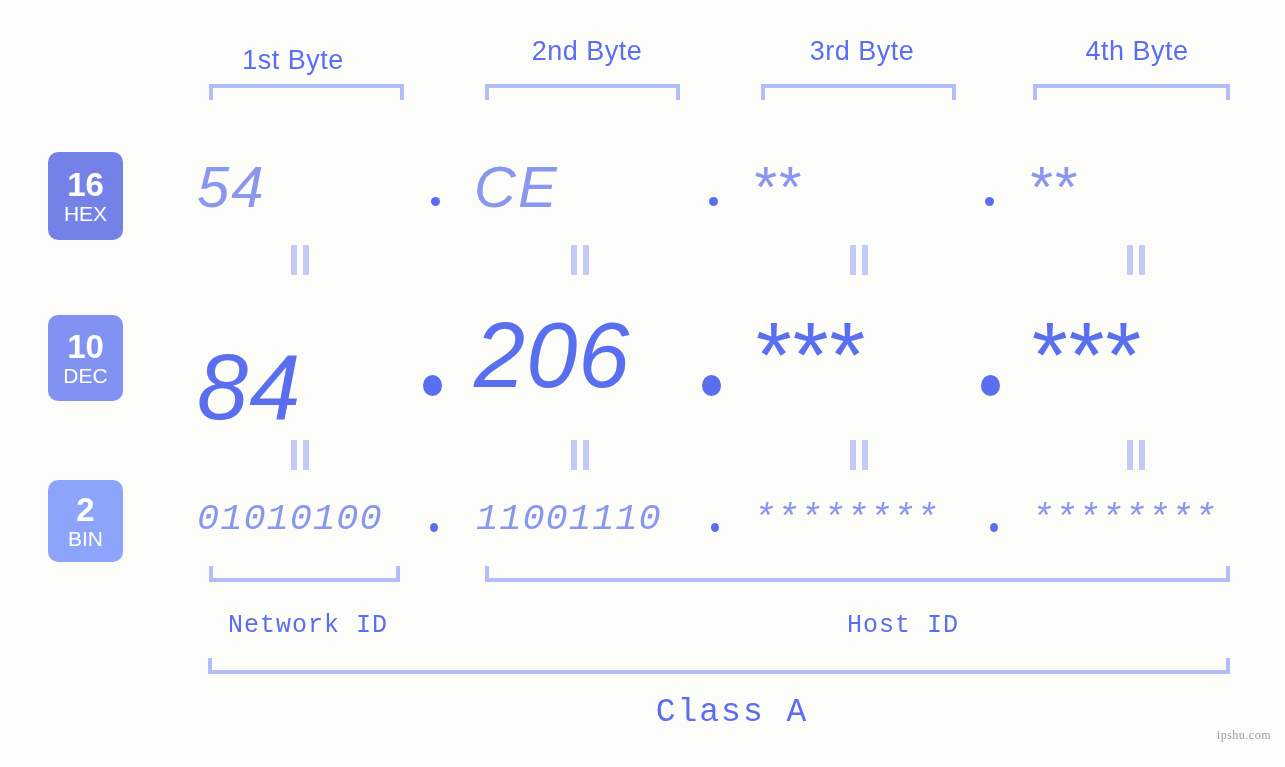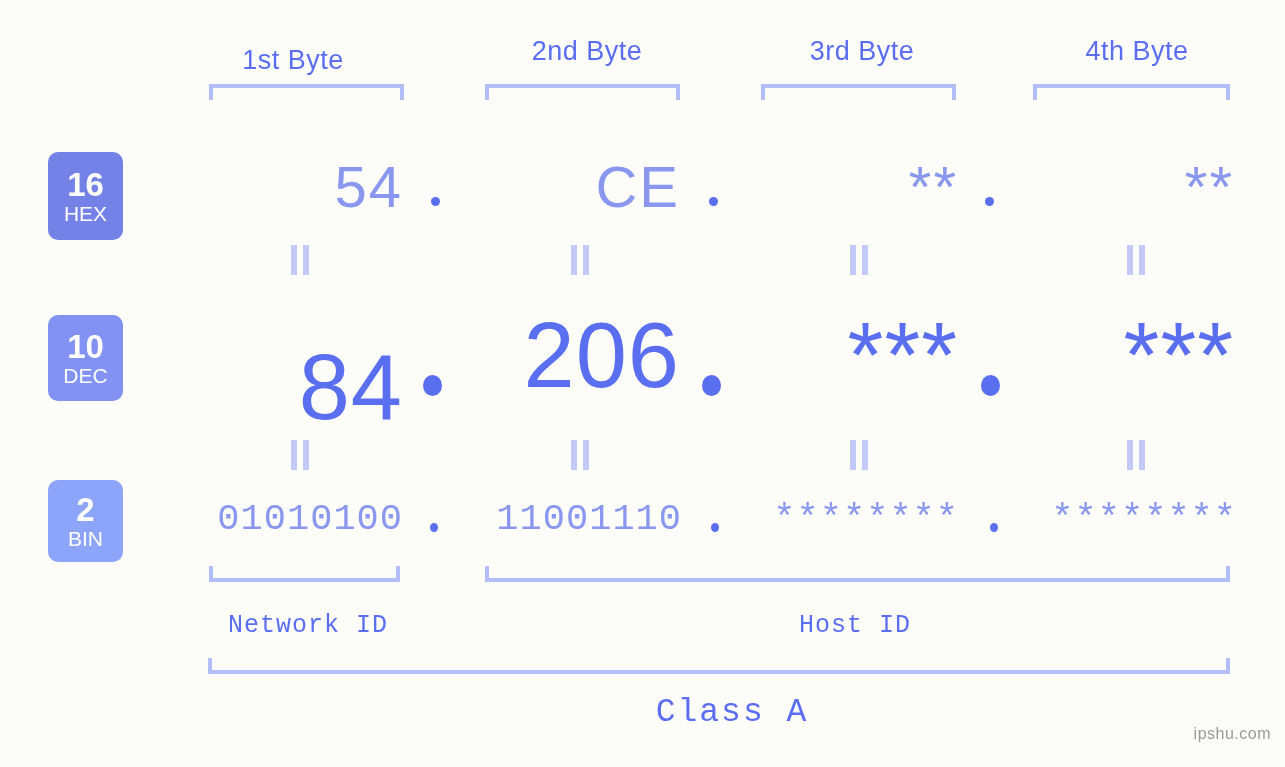--- a/index.html
+++ b/index.html
@@ -78,23 +78,24 @@
     line-height: 23px;
     font-weight: 400;
   }
   .badge-hex { top: 152px; height: 88px; background: #7482e8; }
   .badge-dec { top: 315px; height: 86px; background: #8292f2; }
   .badge-bin { top: 480px; height: 82px; background: #8da4fb; }
 
   
   .val {
     position: absolute;
-    text-align: right;
+    text-align: left;
     white-space: nowrap;
     font-family: "Liberation Sans", sans-serif;
+    font-style: italic;
   }
   .row-hex .val {
     top: 152px;
     height: 70px;
     line-height: 70px;
     font-size: 58px;
     color: #8a97ef;
     letter-spacing: 2px;
   }
   .row-dec .val {
@@ -163,23 +164,23 @@
     font-size: 33px;
     line-height: 42px;
     letter-spacing: 2px;
   }
 
   
   .watermark {
     position: absolute;
     right: 14px;
     bottom: 24px;
-    font-size: 16px;
+    font-size: 12px;
     color: #9a9a9a;
-    font-family: Liberation Sans, sans-serif;
+    font-family: Liberation Serif, serif;
     letter-spacing: 0.5px;
   }
 </style>
 </head>
 <body>
 
 <div id="canvas">
 
   <div class="byte-title" style="left:180px; width:226px;margin-top:9px;">1st Byte</div>
   <div class="bracket-top" style="left:209px; width:195px;"></div>
@@ -278,20 +279,20 @@
     <div class="val" style="left:753px; width:206px;">********</div>
     <div class="dot dot-bin" style="left:990px;"></div>
 
     <div class="val" style="left:1031px; width:206px;">********</div>
   </div>
 
   <div class="bracket-bottom" style="left:209px; top:566px; width:191px;"></div>
   <div class="caption caption-id" style="left:188px; width:240px;">Network ID</div>
 
   <div class="bracket-bottom" style="left:485px; top:566px; width:745px;"></div>
-  <div class="caption caption-id" style="left:735px; width:240px;">Host ID</div>
+  <div class="caption caption-id" style="left:719px; width:240px;text-align:right;">Host ID</div>
 
   <div class="bracket-bottom" style="left:208px; top:658px; width:1022px;"></div>
   <div class="caption caption-class" style="left:612px; width:240px;">Class A</div>
 
   <div class="watermark">ipshu.com</div>
 
 </div>
 
 </body></html>

